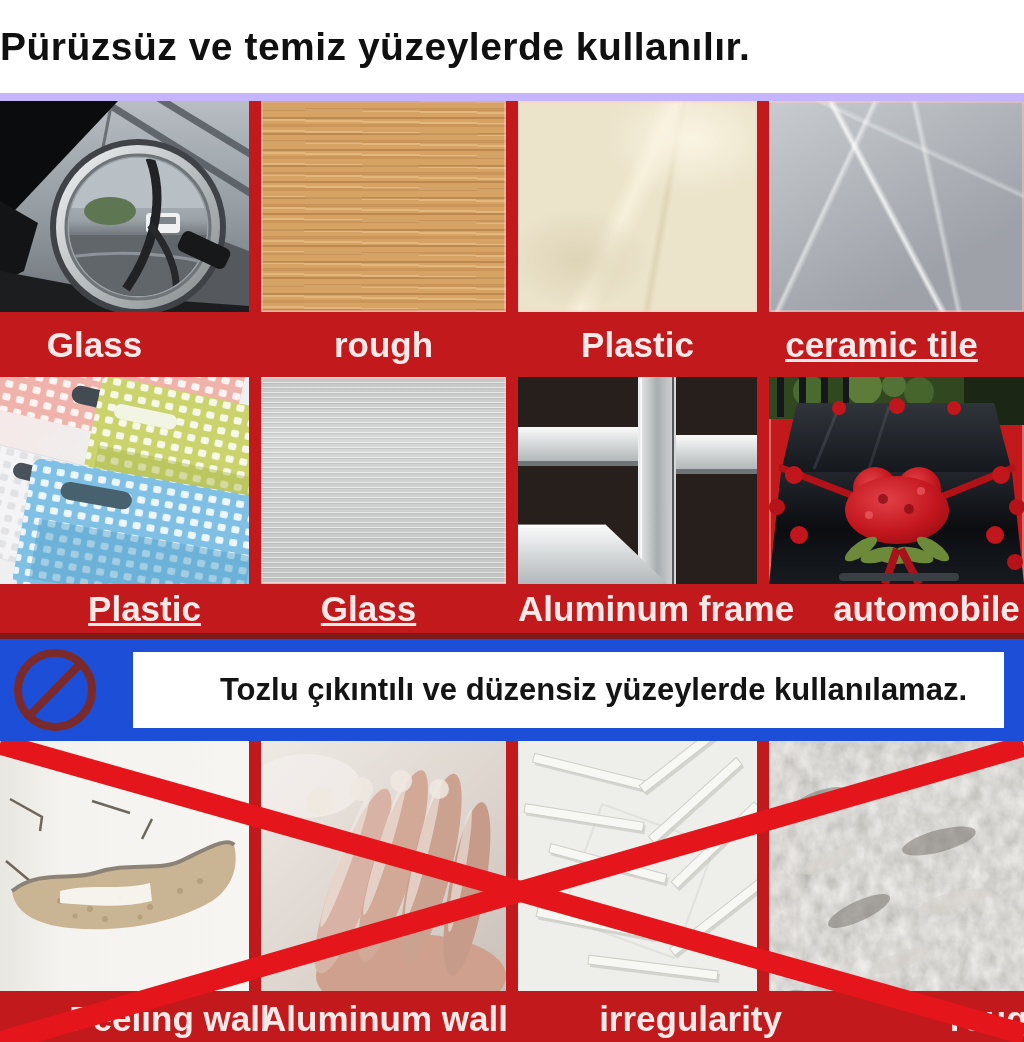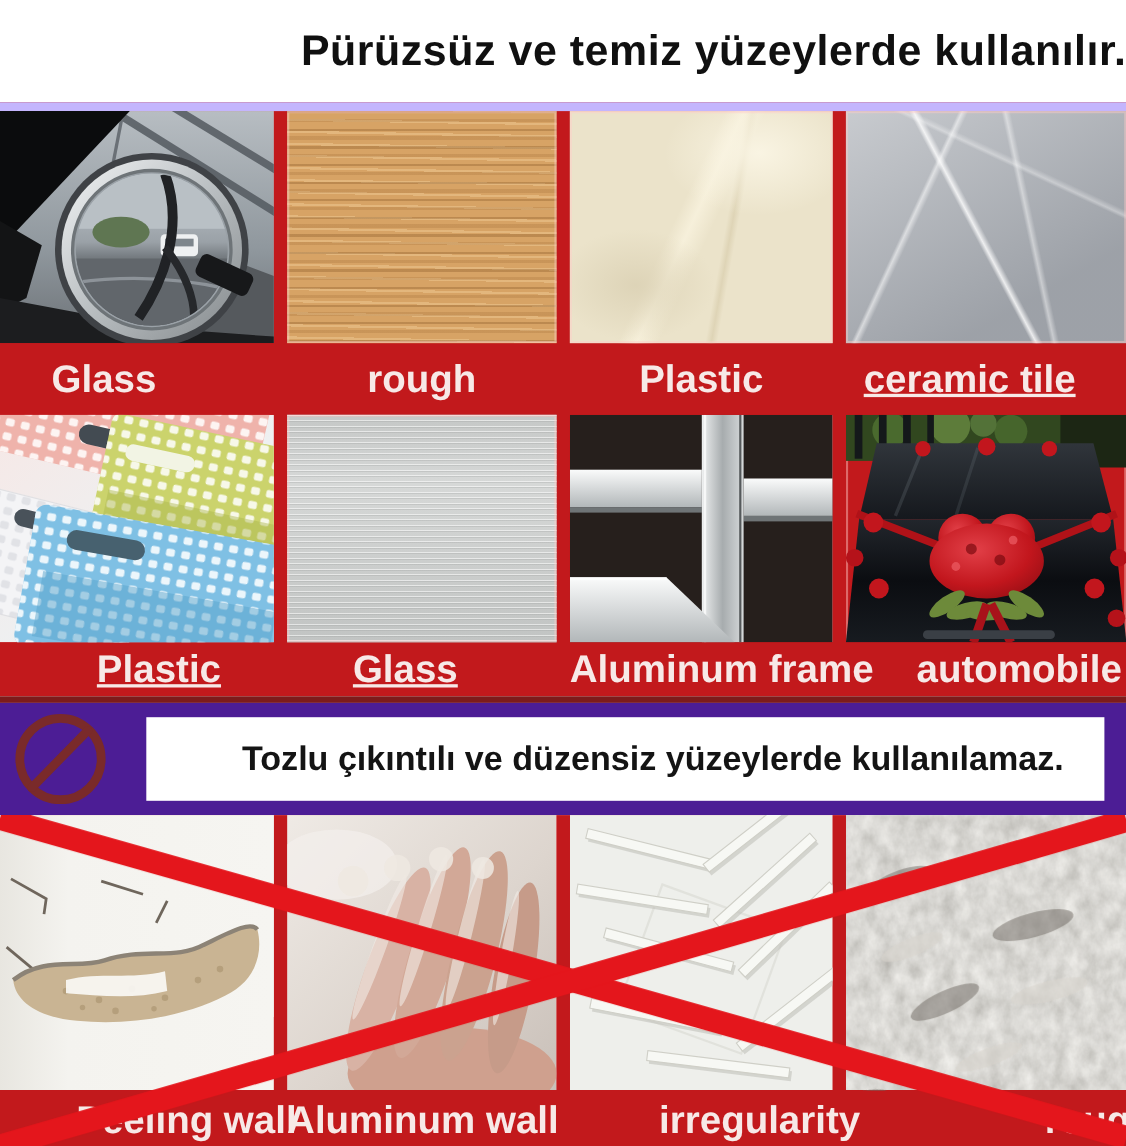--- a/index.html
+++ b/index.html
@@ -1,21 +1,21 @@
 <!DOCTYPE html>
 <html><head>
 <meta charset="utf-8">
 <style>
   * { margin:0; padding:0; box-sizing:border-box; }
   html,body { background:#ffffff; }
   body { width:1024px; height:1042px; font-family:"Liberation Sans", sans-serif; overflow:hidden; }
   .page { position:relative; width:1024px; height:1042px; background:#ffffff; }
 
   
-  .title-band { height:93px; background:#ffffff; display:flex; align-items:center; justify-content:flex-end; }
+  .title-band { height:93px; background:#ffffff; display:flex; align-items:center; justify-content:flex-start; }
   .title-band h1 { font-size:39px; font-weight:700; color:#101010; letter-spacing:0.5px; }
 
   
   .allowed { background:#c2191c; border-top:8px solid #c4b5fd; }
   .img-row { display:grid; grid-template-columns:249px 245px 239px 255px; column-gap:12px; }
   .row1 { height:211px; }
   .row2 { height:207px; }
   .row3 { height:250px; }
   .label-row { display:grid; grid-template-columns:249px 245px 239px 255px; column-gap:12px; align-items:center; }
   .label-row1 { height:65px; }
@@ -58,21 +58,21 @@
   .t-metal { background-color:#d6d8d7;
     background-image:
       repeating-linear-gradient(180deg, rgba(255,255,255,0.55) 0 1px, rgba(158,161,160,0.30) 1px 2px, transparent 2px 5px),
       linear-gradient(180deg, rgba(120,124,123,0.18), transparent 30%, rgba(120,124,123,0.22) 100%);
   }
 
   
   .dark-line { height:6px; background:#7d1b1b; }
 
   
-  .prohibit-strip { position:relative; height:102px; background:#4c1d95;padding-left:24px; }
+  .prohibit-strip { position:relative; height:102px; background:#1d4ed8;padding-left:24px; }
   .no-symbol { position:absolute; left:12px; top:8px; width:86px; height:86px; }
   .prohibit-box { position:absolute; left:133px; top:13px; width:871px; height:76px; background:#ffffff;
     display:flex; align-items:center; justify-content:center; }
   .prohibit-box span { font-size:31px; font-weight:700; color:#141414; transform:translateX(25px); white-space:nowrap; }
 
   
   .disallowed { position:relative; height:305px; background:#c2191c; }
   .cross-overlay { position:absolute; left:0; top:0; width:100%; height:100%; pointer-events:none; }
 </style>
 </head>

